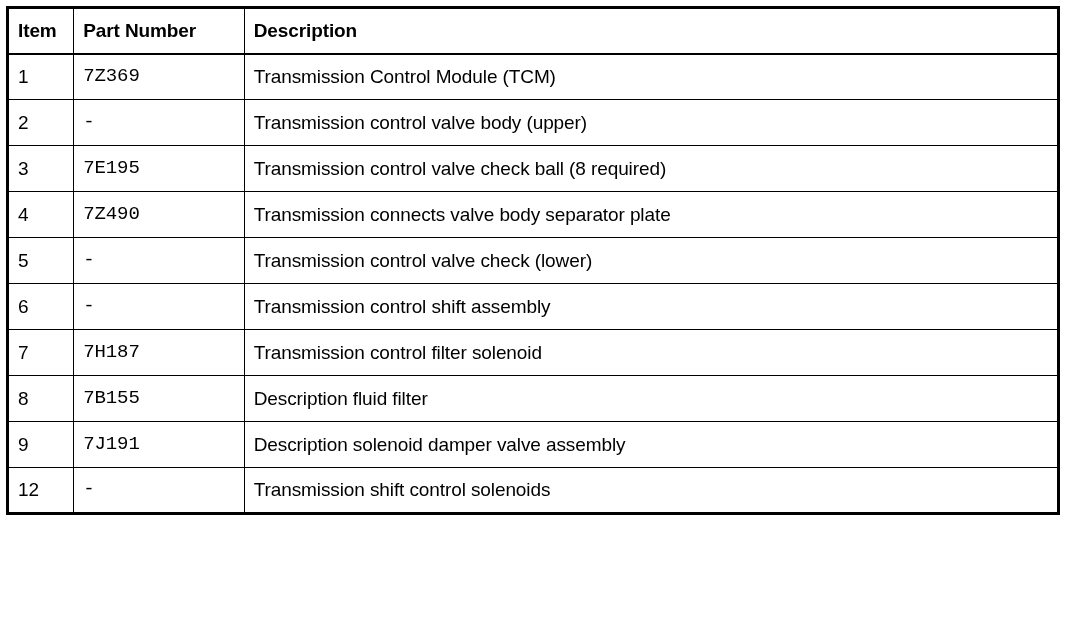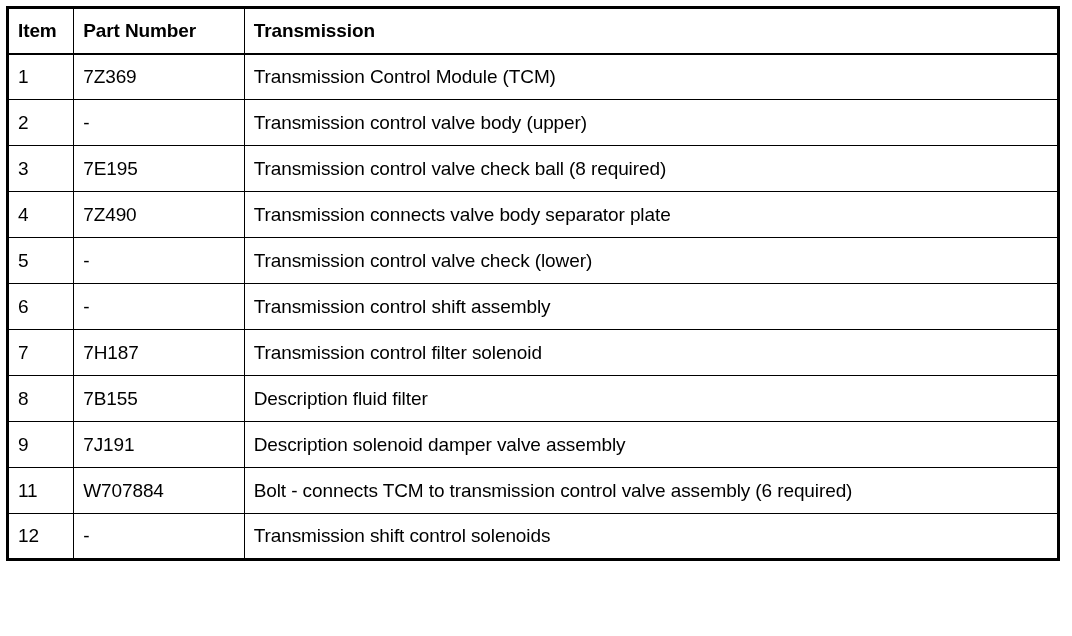--- a/index.html
+++ b/index.html
@@ -62,42 +62,42 @@
 
   .th-item,
   .th-part {
     text-align: center;
   }
   .th-desc {
     text-align: center;
   }
 
   .cell-item { text-align: left; }
-  .cell-part { text-align: left; }
+  .cell-part { text-align: left; font-family: Liberation Mono, monospace; }
   .cell-desc { text-align: left; }
 
   .parts-table tbody tr:last-child td {
     border-bottom: 2px solid #000000;
   }
 </style>
 </head>
 <body>
 
 <div class="sheet">
   <table class="parts-table">
     <colgroup>
       <col class="col-item">
       <col class="col-part">
       <col class="col-desc">
     </colgroup>
     <thead>
       <tr>
         <th class="th-item">Item</th>
         <th class="th-part">Part Number</th>
-        <th class="th-desc">Transmission</th>
+        <th class="th-desc">Description</th>
       </tr>
     </thead>
     <tbody>
       <tr>
         <td class="cell-item">1</td>
         <td class="cell-part">7Z369</td>
         <td class="cell-desc">Transmission Control Module (TCM)</td>
       </tr>
       <tr>
         <td class="cell-item">2</td>
@@ -133,24 +133,19 @@
         <td class="cell-item">8</td>
         <td class="cell-part">7B155</td>
         <td class="cell-desc">Description fluid filter</td>
       </tr>
       <tr>
         <td class="cell-item">9</td>
         <td class="cell-part">7J191</td>
         <td class="cell-desc">Description solenoid damper valve assembly</td>
       </tr>
       <tr>
-        <td class="cell-item">11</td>
-        <td class="cell-part">W707884</td>
-        <td class="cell-desc">Bolt - connects TCM to transmission control valve assembly (6 required)</td>
-      </tr>
-      <tr>
         <td class="cell-item">12</td>
         <td class="cell-part">-</td>
         <td class="cell-desc">Transmission shift control solenoids</td>
       </tr>
     </tbody>
   </table>
 </div>
 
 </body></html>

